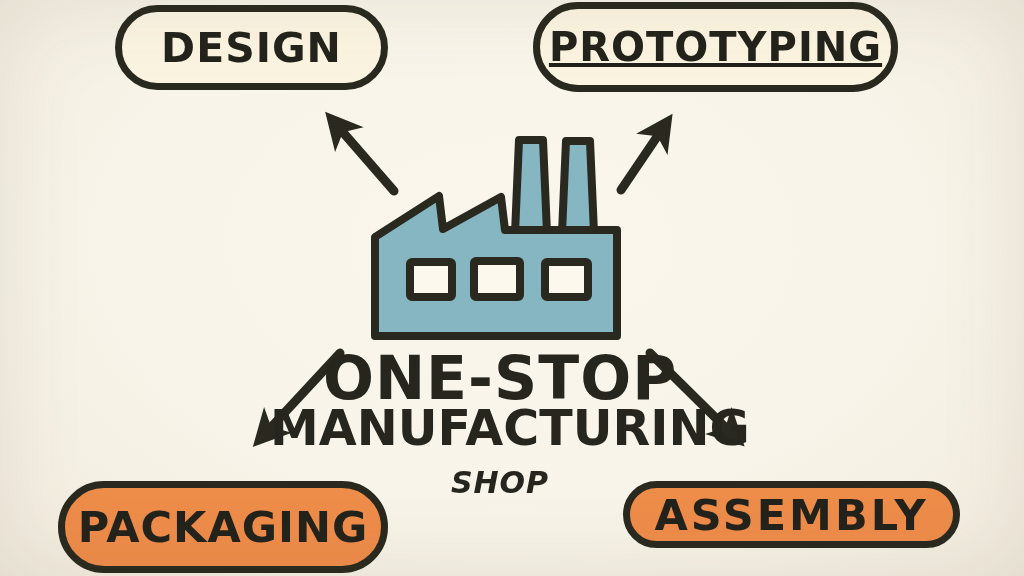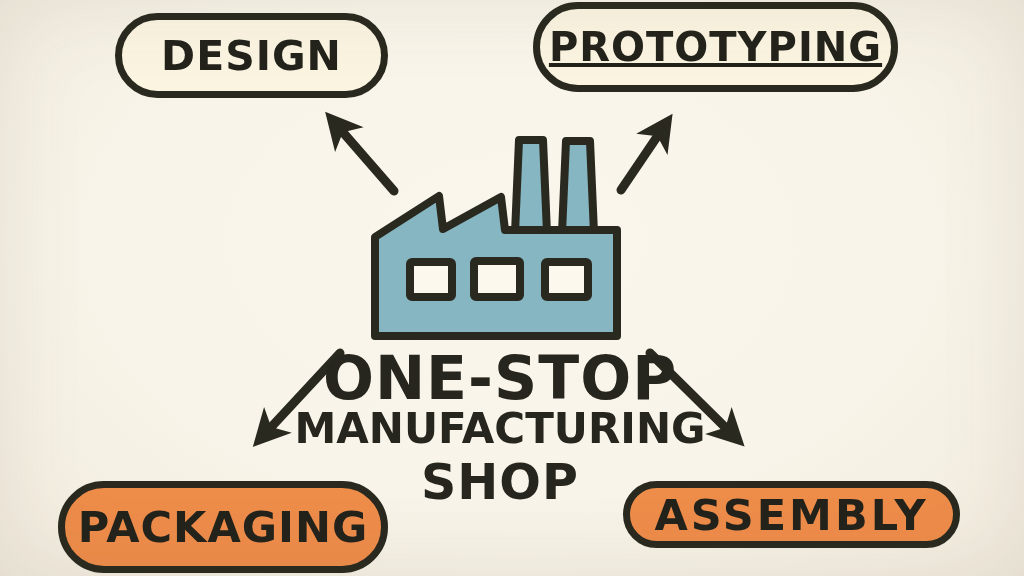--- a/index.html
+++ b/index.html
@@ -14,31 +14,31 @@
   }
   .layer{position:absolute;left:0;top:0;width:1024px;height:576px;}
   .pill{
     position:absolute;display:flex;align-items:center;justify-content:center;
     border:7px solid #29291f;border-radius:999px;
     color:#23231c;font-weight:bold;font-size:41px;letter-spacing:1px;
     box-sizing:border-box;white-space:nowrap;
   }
   .pill.cream{background:#fbf4e1;}
   .pill.orange{background:#ee8c4a;}
-  .node-design{left:115px;top:5px;width:273px;height:85px;margin-top:8px;}
+  .node-design{left:115px;top:5px;width:273px;height:85px;}
   .node-prototyping{left:533px;top:2px;width:365px;height:90px;font-size:40px;text-decoration:underline;}
   .node-packaging{left:58px;top:481px;width:330px;height:92px;font-size:43px;}
   .node-assembly{left:623px;top:481px;width:337px;height:67px;font-size:43px;letter-spacing:3px;}
   .center-label{
     position:absolute;left:270px;top:352px;width:460px;text-align:center;
     color:#26261e;font-weight:bold;
   }
   .center-label .l1{font-size:60px;line-height:52px;letter-spacing:1px;}
-  .center-label .l2{font-size:42px;line-height:50px;letter-spacing:0px;}
-  .center-label .l3{font-size:49px;line-height:57px;letter-spacing:1px;}
+  .center-label .l2{font-size:49px;line-height:50px;letter-spacing:0px;}
+  .center-label .l3{font-size:30px;line-height:57px;letter-spacing:1px;font-style:italic;}
 </style>
 </head>
 <body>
 
 <div class="stage">
 
   <svg class="layer" viewBox="0 0 1024 576" aria-hidden="true">
     <defs>
       <marker id="ah" markerWidth="4.6" markerHeight="4.6" refX="2.9" refY="2.3" orient="auto">
         <path d="M0.3,0.2 L4.4,2.3 L0.3,4.4 L1.4,2.3 Z" fill="#29291f"></path>

